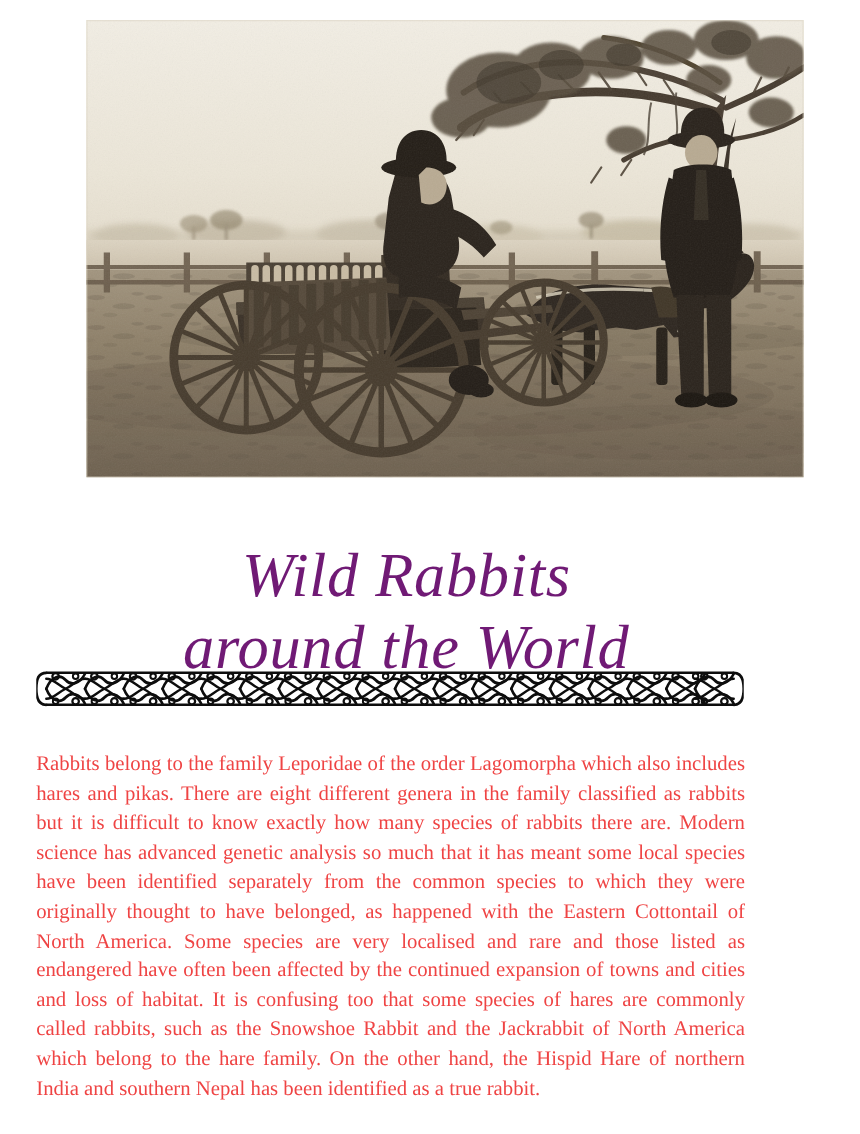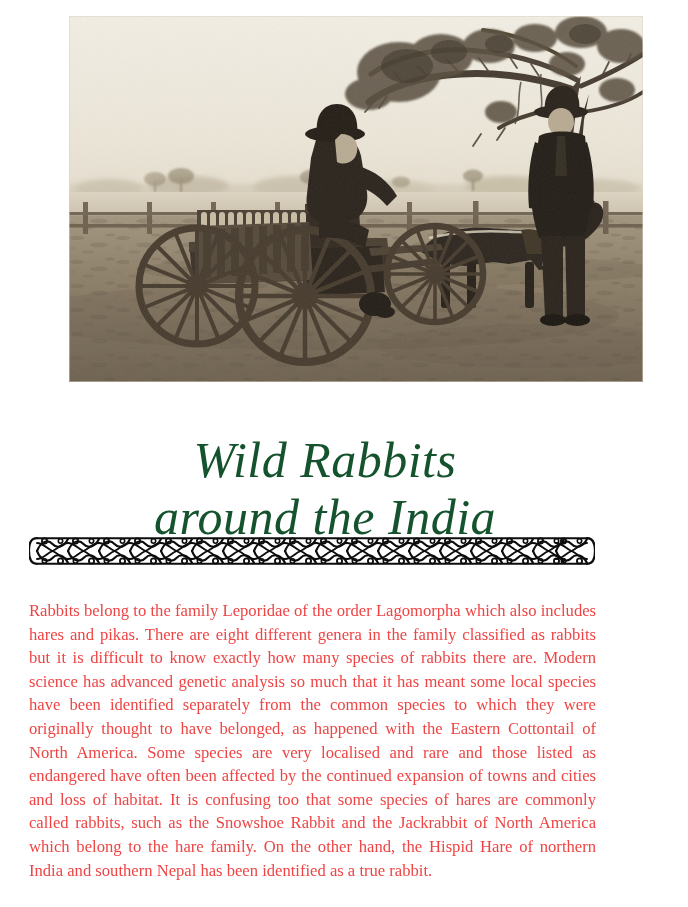--- a/index.html
+++ b/index.html
@@ -34,21 +34,21 @@
     left: 0;
     top: 398px;
     width: 650px;
     text-align: center;
     font-family: "Liberation Serif", "DejaVu Serif", serif;
     font-style: italic;
     font-weight: 400;
     font-size: 50px;
     line-height: 57px;
     letter-spacing: 0.5px;
-    color: #14532d;
+    color: #701a75;
   }
   #chapter-title .tline { display: block; white-space: nowrap; }
 
   
   #ornament-divider {
     position: absolute;
     left: 29px;
     top: 535px;
     width: 566px;
     height: 32px;
@@ -407,21 +407,21 @@
       <ellipse cx="508" cy="304" rx="13" ry="6" fill="#1c1711"></ellipse>
     </g>
 
     <rect x="0" y="0" width="574" height="366" filter="url(#grain)" fill="#8c7a5f" opacity="0.5"></rect>
     <rect x="0" y="0" width="574" height="366" fill="none" stroke="#d9d2c2" stroke-width="2" opacity="0.5"></rect>
   </svg>
 </figure>
 
 <h1 id="chapter-title">
   <span class="tline">Wild Rabbits</span>
-  <span class="tline">around the India</span>
+  <span class="tline">around the World</span>
 </h1>
 
 <div id="ornament-divider">
   <svg viewBox="0 0 566 32" preserveAspectRatio="none">
     <defs>
       <g id="knotUnit">
 
         <path d="M0 16 C4 6 11 4 15.5 9 C20 14 27 12 31 4" fill="none" stroke="#0d0d0d" stroke-width="2.1" stroke-linecap="round"></path>
         <path d="M0 16 C4 26 11 28 15.5 23 C20 18 27 20 31 28" fill="none" stroke="#0d0d0d" stroke-width="2.1" stroke-linecap="round"></path>
         <path d="M0 8 C6 8 9 13 15.5 16 C22 19 25 24 31 24" fill="none" stroke="#0d0d0d" stroke-width="1.9" stroke-linecap="round"></path>

